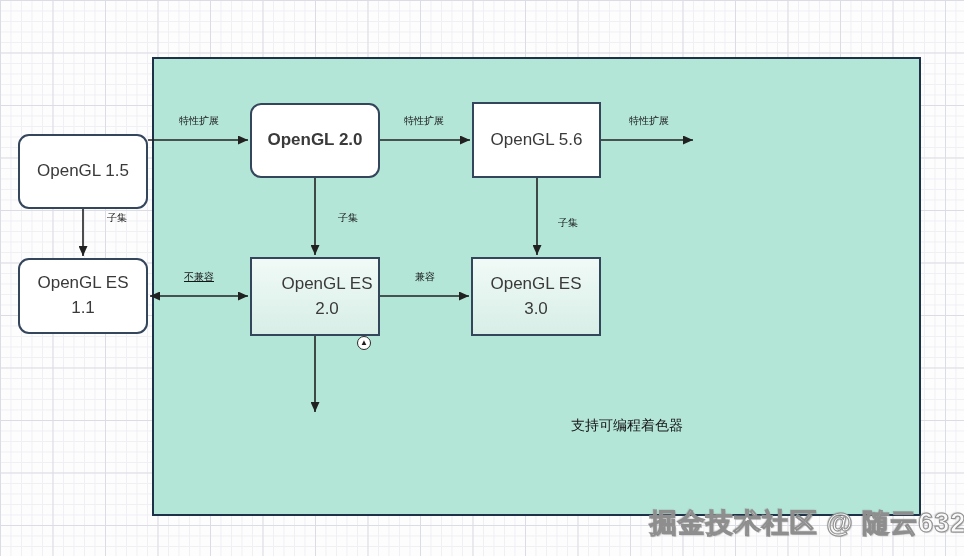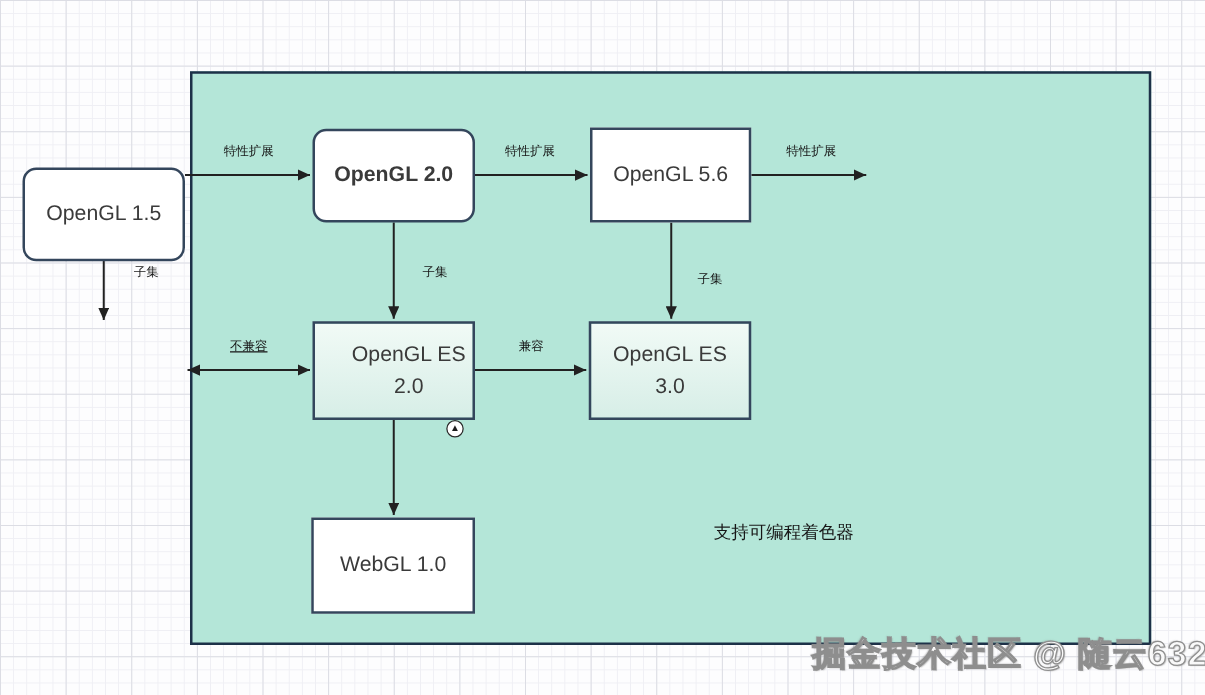--- a/index.html
+++ b/index.html
@@ -116,32 +116,32 @@
 
   <div class="node rounded" style="left:250px; top:103px; width:130px; height:75px;font-weight:bold;">
     <span>OpenGL 2.0</span>
   </div>
 
   <div class="node" style="left:472px; top:102px; width:129px; height:76px;">
     <span>OpenGL 5.6</span>
   </div>
 
 
+  <div class="node rounded wrap" style="left:18px; top:258px; width:130px; height:76px;">
+    <span>OpenGL ES 1.1</span>
+  </div>
 
   <div class="node mint wrap" style="left:250px; top:257px; width:130px; height:79px;padding-left:24px;">
     <span>OpenGL ES 2.0</span>
   </div>
 
   <div class="node mint wrap" style="left:471px; top:257px; width:130px; height:79px;">
     <span>OpenGL ES 3.0</span>
   </div>
 
-  <div class="node" style="left:249px; top:414px; width:131px; height:77px;">
-    <span>WebGL 1.0</span>
-  </div>
 
   <div class="edge-label" style="left:199px; top:121px;">特性扩展</div>
   <div class="edge-label" style="left:424px; top:121px;">特性扩展</div>
   <div class="edge-label" style="left:649px; top:121px;">特性扩展</div>
   <div class="edge-label" style="left:117px; top:218px;">子集</div>
   <div class="edge-label" style="left:348px; top:218px;">子集</div>
   <div class="edge-label" style="left:568px; top:223px;">子集</div>
   <div class="edge-label" style="left:199px; top:277px;text-decoration:underline;">不兼容</div>
   <div class="edge-label" style="left:425px; top:277px;">兼容</div>
 

